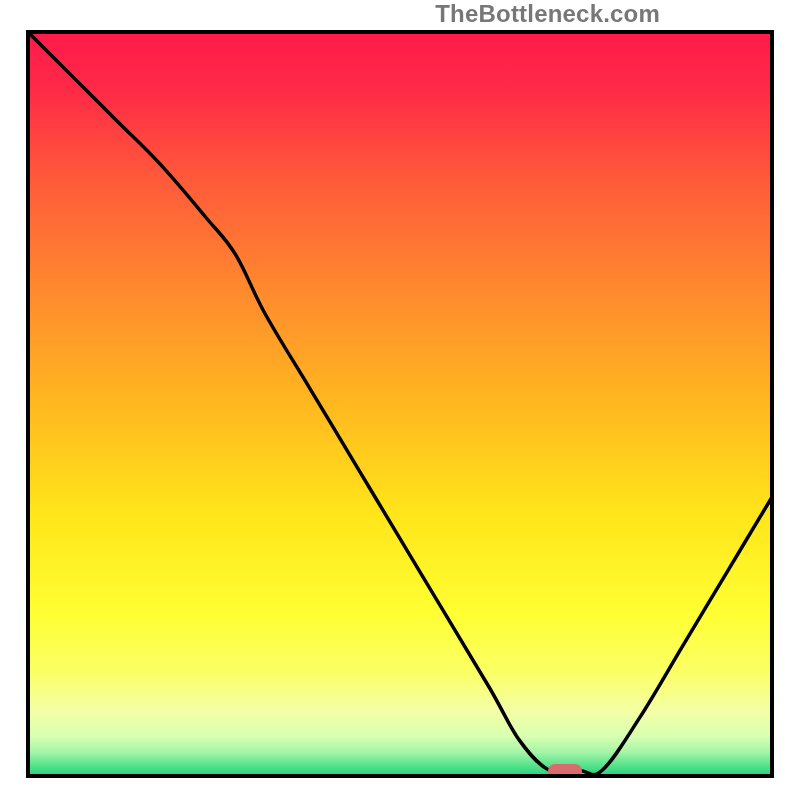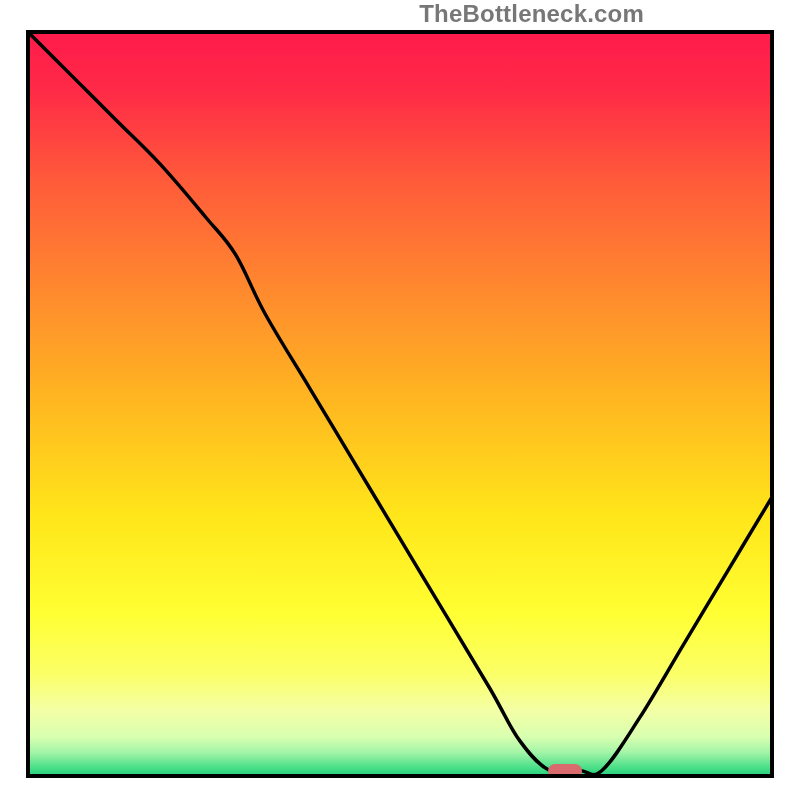--- a/index.html
+++ b/index.html
@@ -7,20 +7,21 @@
     padding: 0;
     width: 800px;
     height: 800px;
     background: #ffffff;
     overflow: hidden;
   }
   .container {
     position: relative;
     width: 656px;
     height: 800px;
+    padding-left: 16px;
   }
   .watermark {
     position: absolute;
     top: 0;
     right: 12px;
     font-family: Arial, Helvetica, sans-serif;
     font-size: 24px;
     font-weight: 600;
     color: #777;
     letter-spacing: 0.2px;

